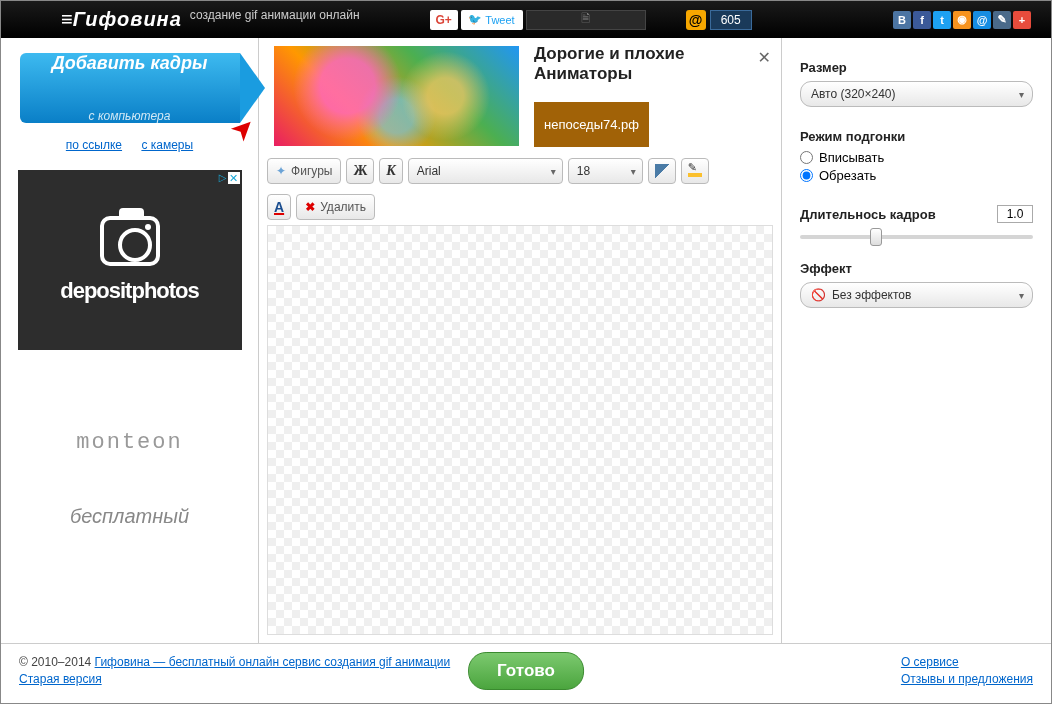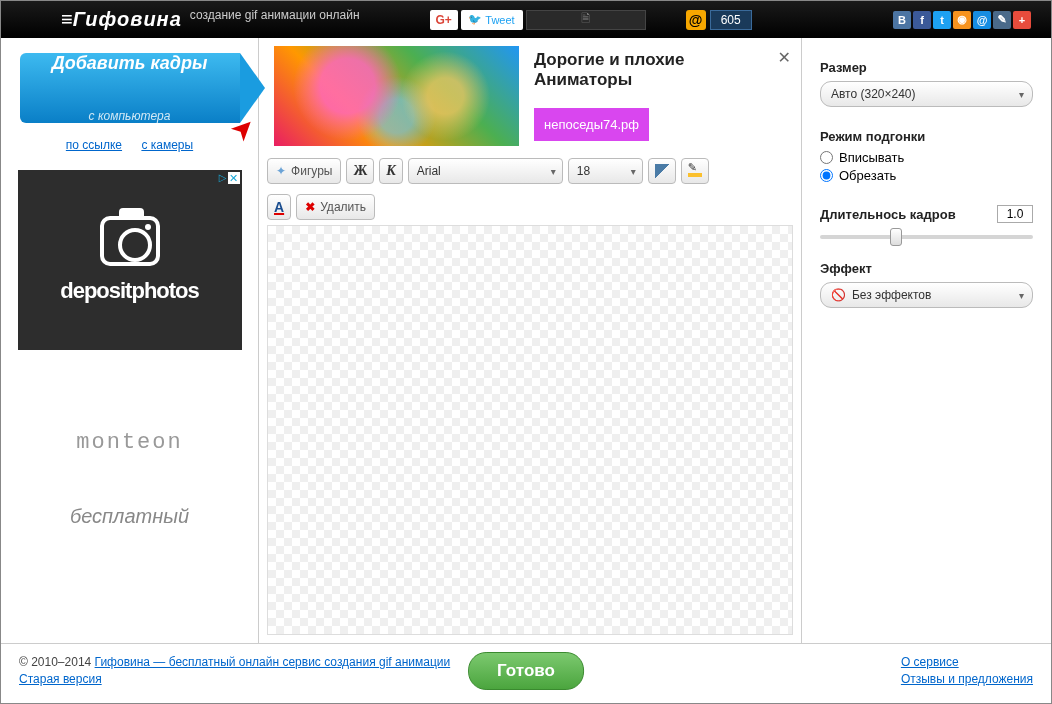--- a/index.html
+++ b/index.html
@@ -57,42 +57,42 @@
 .side-text2 { color: #888; font-size: 20px; font-style: italic; margin-top: 50px; }
 
 
 .center-col { flex: 1; position: relative; display: flex; flex-direction: column; }
 .close-x { position: absolute; top: 10px; right: 10px; color: #666; font-size: 16px; cursor: pointer; }
 .ad-banner { display: flex; padding: 10px 15px; align-items: center; gap: 15px; height: 115px; }
 .banner-img { width: 245px; height: 100px; background: linear-gradient(45deg, #e91e63, #ff9800, #4caf50, #2196f3); position: relative; overflow: hidden; }
 .banner-img::before { content: ""; position: absolute; inset: 0; background: radial-gradient(circle at 30% 40%, rgba(255,100,200,0.8) 15%, transparent 30%), radial-gradient(circle at 70% 50%, rgba(255,200,100,0.7) 10%, transparent 25%), radial-gradient(circle at 50% 70%, rgba(100,200,255,0.6) 12%, transparent 28%); }
 .banner-info { flex: 1; }
 .banner-title { font-size: 17px; font-weight: bold; color: #222; }
-.banner-url { background: #d946ef; color: #fff; padding: 9px 10px; font-size: 13px; margin-top: 18px; display: inline-block; }
+.banner-url { background: #a16207; color: #fff; padding: 15px 10px; font-size: 13px; margin-top: 18px; display: inline-block; }
 
 .toolbar { padding: 5px 8px; display: flex; flex-wrap: wrap; gap: 5px; align-items: center; }
 .tb-btn { height: 26px; padding: 0 8px; background: linear-gradient(#fff, #e8e8e8); border: 1px solid #bbb; border-radius: 4px; display: flex; align-items: center; gap: 5px; font-size: 12px; color: #555; cursor: pointer; }
 .tb-btn.icon-only { padding: 0 6px; }
 .tb-bold { font-weight: bold; font-family: "Times New Roman", serif; font-size: 14px; color: #333; font-style: normal; }
 .tb-italic { font-style: italic; font-family: "Times New Roman", serif; font-size: 14px; font-weight: bold; color: #333; }
 .tb-select { height: 26px; background: linear-gradient(#fff, #e8e8e8); border: 1px solid #bbb; border-radius: 4px; padding: 0 22px 0 8px; font-size: 12px; color: #333; position: relative; cursor: pointer; display: flex; align-items: center; }
 .tb-select::after { content: "▾"; position: absolute; right: 6px; color: #666; font-size: 10px; }
 .tb-font { width: 155px; }
 .tb-size { width: 75px; }
 .tb-pen-icon { width: 14px; height: 14px; background: linear-gradient(135deg, #4a7ba6 50%, transparent 50%); }
 .tb-fill-icon { width: 14px; height: 4px; background: #fbc02d; margin-top: 8px; position: relative; }
 .tb-fill-icon::before { content: "✎"; position: absolute; top: -12px; left: 0; color: #333; font-size: 11px; }
 .tb-textcolor { color: #1a4d8f; font-weight: bold; font-size: 14px; text-decoration: underline; text-decoration-color: #d00; text-decoration-thickness: 2px; }
 .tb-del-x { color: #d00; font-weight: bold; }
 .tb-shapes-icon { color: #6ba3d6; }
 
 .canvas-area { flex: 1; margin: 0 8px 8px 8px; background-image: repeating-conic-gradient(#efefef 0% 25%, #fff 0% 50%); background-size: 16px 16px; border: 1px solid #ddd; }
 
 
-.right-col { width: 250px; border-left: 1px solid #ccc; padding: 22px 18px; font-size: 13px; }
+.right-col { width: 270px; border-left: 1px solid #ccc; padding: 22px 18px; font-size: 13px; }
 .ctrl-label { font-weight: bold; color: #222; margin-bottom: 6px; }
 .ctrl-select { width: 100%; height: 26px; background: linear-gradient(#fff, #e8e8e8); border: 1px solid #bbb; border-radius: 11px; padding: 0 22px 0 10px; font-size: 12px; color: #333; position: relative; display: flex; align-items: center; cursor: pointer; }
 .ctrl-select::after { content: "▾"; position: absolute; right: 8px; color: #666; font-size: 10px; }
 .ctrl-group { margin-bottom: 22px; }
 .radio-row { display: flex; align-items: center; gap: 6px; margin: 3px 0; font-size: 13px; }
 .radio-row input { margin: 0; }
 .duration-row { display: flex; justify-content: space-between; align-items: center; }
 .duration-val { border: 1px solid #aaa; padding: 1px 8px; font-size: 12px; width: 36px; text-align: center; }
 .slider-track { height: 4px; background: #d5d5d5; border-radius: 2px; margin-top: 12px; position: relative; }
 .slider-thumb { width: 12px; height: 18px; background: linear-gradient(#fff, #ddd); border: 1px solid #999; border-radius: 3px; position: absolute; top: -7px; left: 70px; cursor: pointer; }

